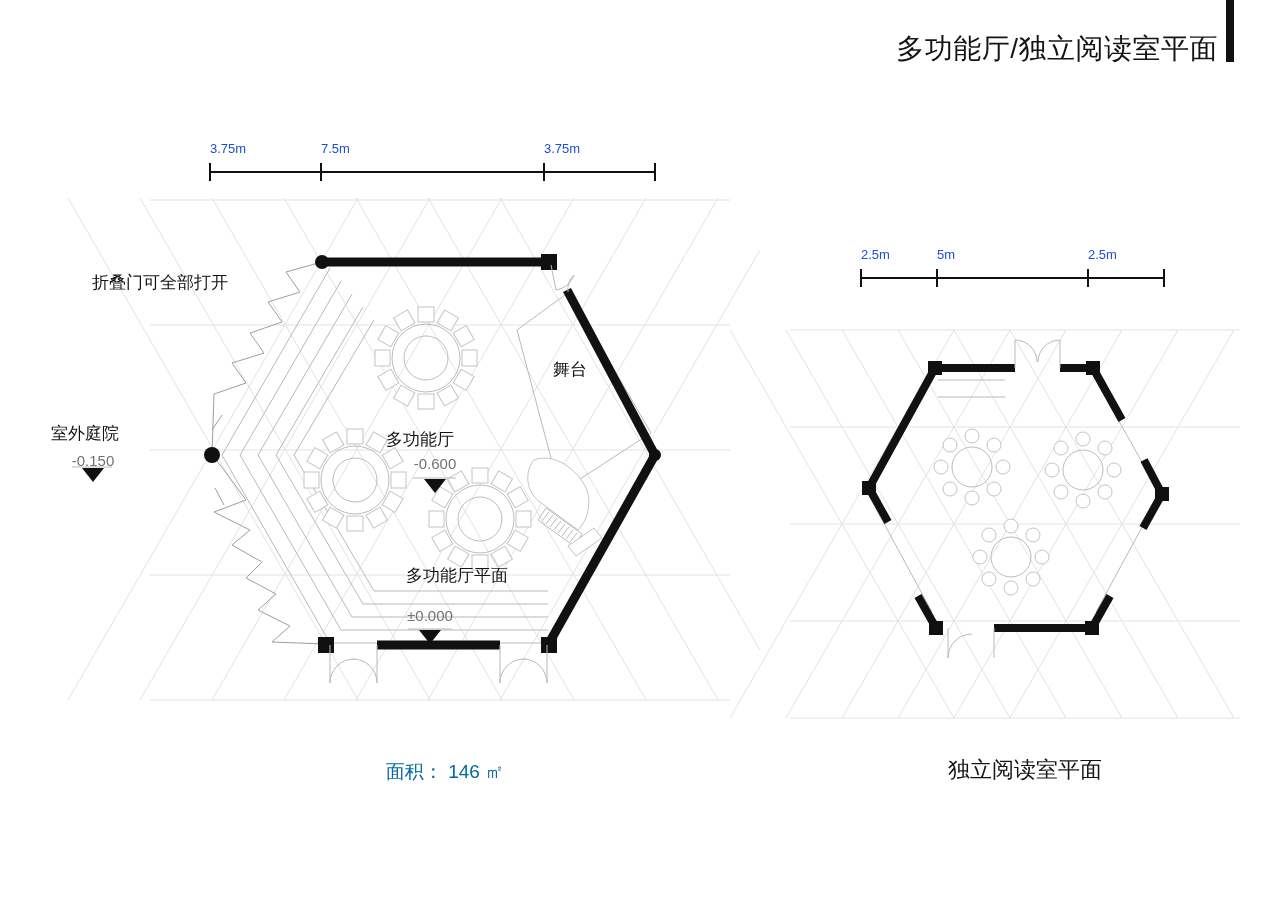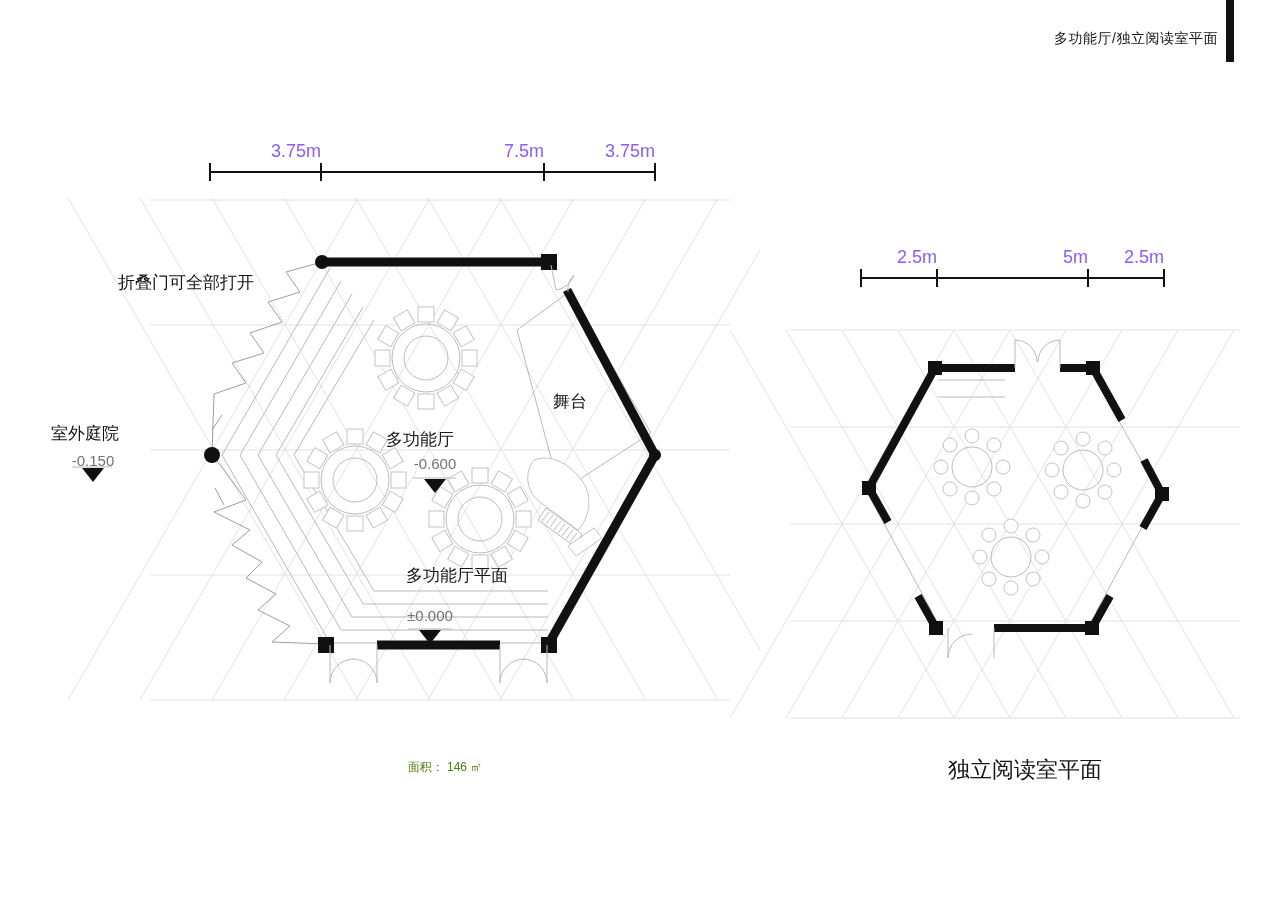--- a/index.html
+++ b/index.html
@@ -19,21 +19,21 @@
   #sheet {
     position: absolute;
     inset: 0;
     width: 1280px;
     height: 904px;
   }
   .header-title {
     position: absolute;
     right: 62px;
     top: 30px;
-    font-size: 14px;
+    font-size: 28px;
     letter-spacing: 0.5px;
     color: #141414;
     white-space: nowrap;
     text-align: right;
   }
   .header-bar {
     position: absolute;
     right: 46px;
     top: 0px;
     width: 8px;
@@ -44,30 +44,30 @@
     position: absolute;
     text-align: center;
     white-space: nowrap;
   }
   .plan-caption .cap-title {
     font-size: 22px;
     color: #141414;
     line-height: 1.35;
   }
   .plan-caption .cap-area {
-    font-size: 12px;
-    color: #4d7c0f;
+    font-size: 19px;
+    color: #0369a1;
     line-height: 1.5;
     margin-top: 3px;
   }
   .dim-label {
     position: absolute;
-    font-size: 18px;
-    color: #8b5cf6;
-    text-align: right;
+    font-size: 13px;
+    color: #1d4ed8;
+    text-align: left;
     white-space: nowrap;
   }
   .anno {
     position: absolute;
     font-size: 17px;
     color: #141414;
     white-space: nowrap;
   }
   .level-val {
     position: absolute;
@@ -366,29 +366,29 @@
     <g>
       <use href="#table8" x="1011" y="557"></use>
     </g>
   </g>
 </svg>
 
 <div class="dim-label" style="left:210px; top:141px; width:111px;">3.75m</div>
 <div class="dim-label" style="left:321px; top:141px; width:223px;">7.5m</div>
 <div class="dim-label" style="left:544px; top:141px; width:111px;">3.75m</div>
 
-<div class="anno" style="left:118px; top:271px;">折叠门可全部打开</div>
+<div class="anno" style="left:92px; top:271px;">折叠门可全部打开</div>
 
 <div class="anno" style="left:51px; top:422px;">室外庭院</div>
 <div class="level-val" style="left:53px; top:452px; width:80px;">-0.150</div>
 
 <div class="anno" style="left:386px; top:428px;">多功能厅</div>
 <div class="level-val" style="left:395px; top:455px; width:80px;">-0.600</div>
 
-<div class="anno" style="left:553px; top:390px;text-align:right;">舞台</div>
+<div class="anno" style="left:553px; top:358px;text-align:right;">舞台</div>
 
 <div class="anno" style="left:406px; top:564px;">多功能厅平面</div>
 <div class="level-val" style="left:390px; top:607px; width:80px;">±0.000</div>
 
 <div class="plan-caption" style="left:315px; top:755px; width:260px;">
   <div class="cap-area">面积： 146 ㎡</div>
 </div>
 
 <div class="dim-label" style="left:861px; top:247px; width:76px;">2.5m</div>
 <div class="dim-label" style="left:937px; top:247px; width:151px;">5m</div>

